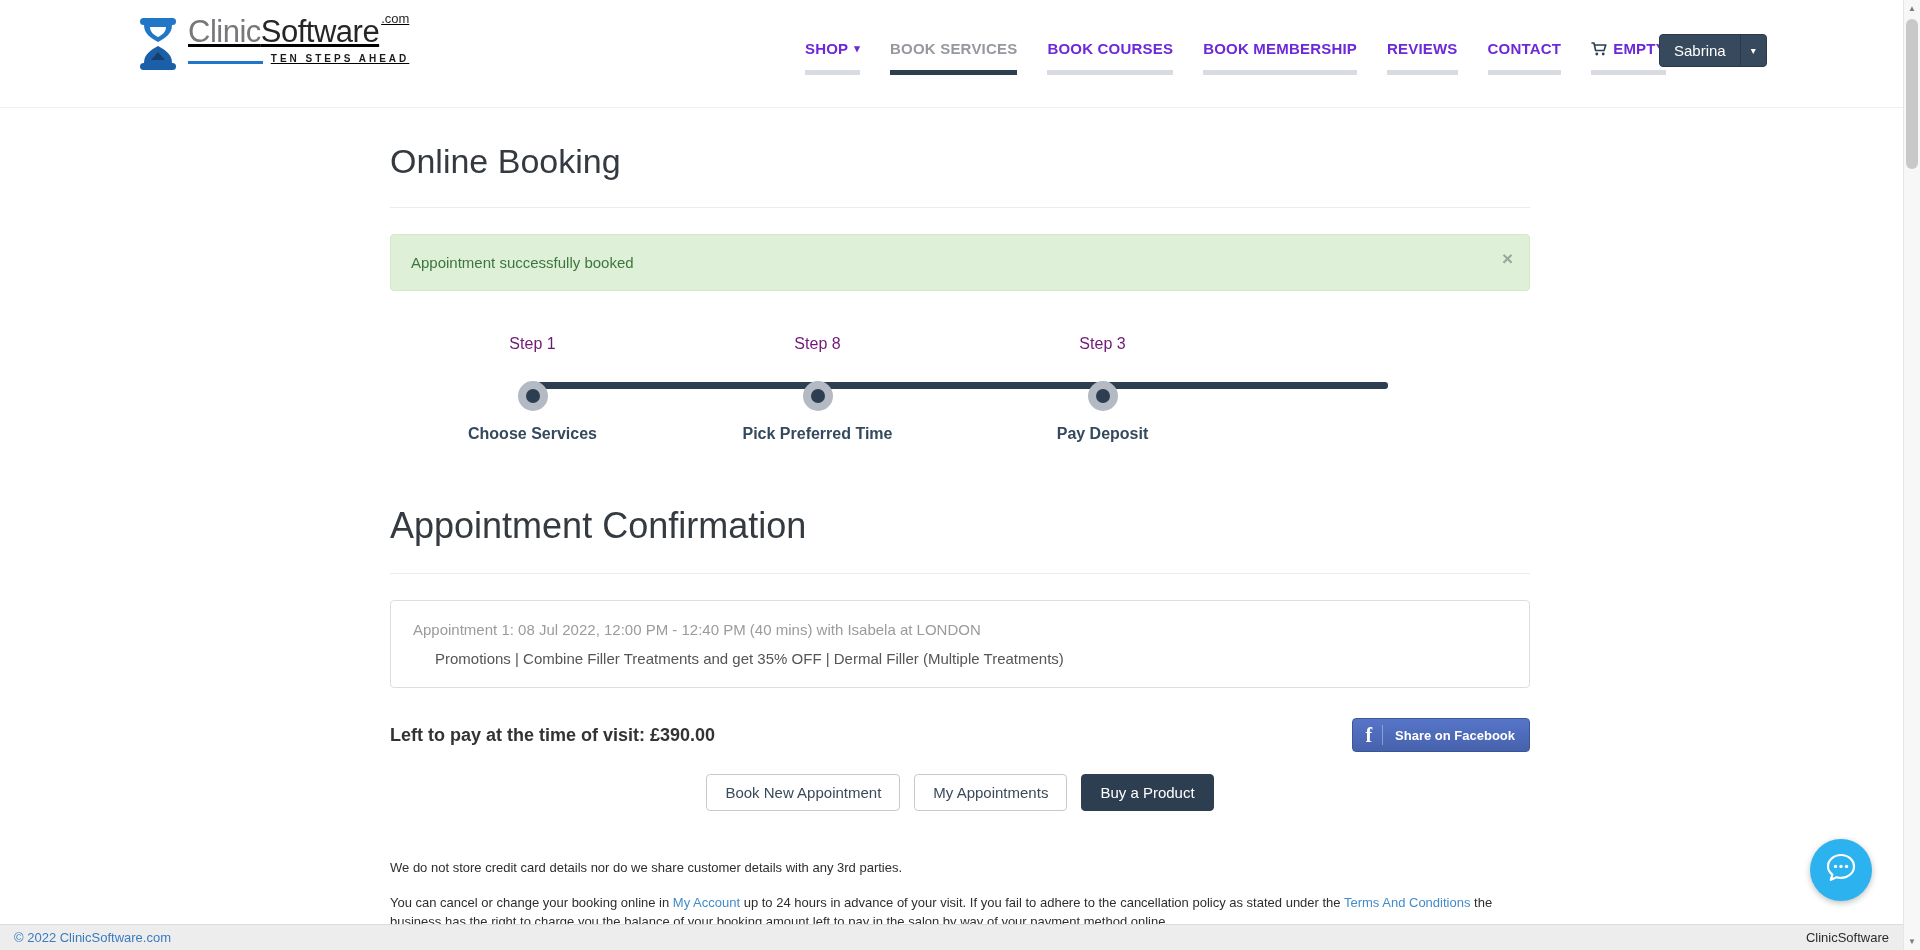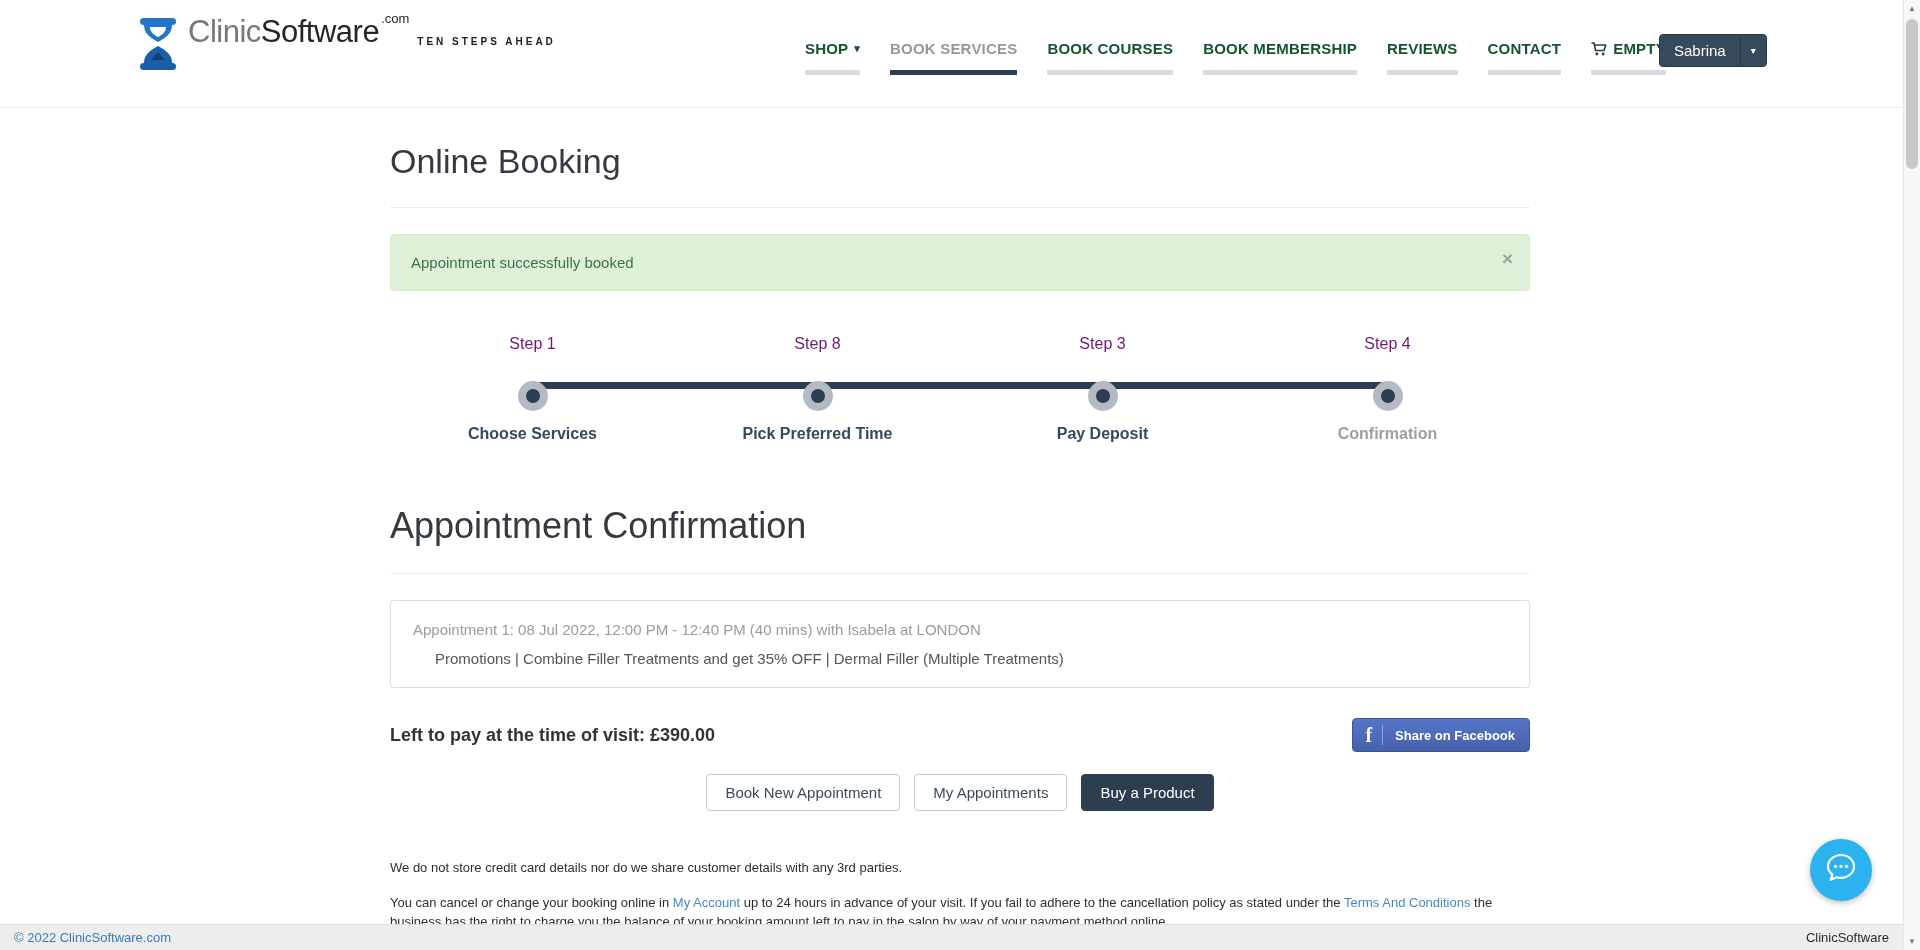--- a/index.html
+++ b/index.html
@@ -3,32 +3,32 @@
 <meta charset="utf-8">
 <style>
   * { margin:0; padding:0; box-sizing:border-box; }
   html,body { width:1920px; height:950px; }
   body { font-family:"Liberation Sans", sans-serif; background:#fff; }
   .page { position:relative; width:1920px; height:950px; background:#fff; overflow:hidden; }
 
   
   .header { position:relative; height:108px; background:#fff; border-bottom:1px solid #efefef; }
   .logo { position:absolute; left:136px; top:16px; display:flex; align-items:flex-start; gap:8px; }
-  .logo-text-wrap { display:flex; flex-direction:row; }
+  .logo-text-wrap { display:flex; flex-direction:column;text-decoration:underline; }
   .logo-line1 { display:flex; align-items:flex-start; line-height:1; }
   .logo-clinic { font-size:31px; color:#77787b; letter-spacing:-0.5px; }
   .logo-software { font-size:31px; color:#262626; letter-spacing:-0.5px; }
   .logo-tld { font-size:13px; color:#262626; margin-left:2px; margin-top:-4px; }
   .logo-tagline-row { display:flex; align-items:flex-end; margin-top:6px; }
   .logo-rule { flex:1; height:3px; background:#2176c7; margin-right:8px; }
   .logo-tagline { font-size:10px; font-weight:bold; letter-spacing:3px; color:#1b1b1b; white-space:nowrap; }
 
   .nav { position:absolute; left:790px; top:40px; display:flex; align-items:flex-start; }
   .nav-item { margin:0 15px; padding-bottom:13px; border-bottom:5px solid #d8dbe0; font-size:15px;
-              font-weight:bold; color:#14532d; letter-spacing:0.2px; cursor:pointer; white-space:nowrap;
+              font-weight:bold; color:#6d28d9; letter-spacing:0.2px; cursor:pointer; white-space:nowrap;
               display:flex; align-items:center; gap:6px; }
   .nav-item.active { color:#95989e; border-bottom-color:#2c3e50; }
   .nav-caret { font-size:11px; line-height:1; }
   .cart-icon svg { display:block; }
 
   .user-btn { position:absolute; left:1659px; top:34px; display:flex; height:33px; border:1px solid #2b3949;
               border-radius:4px; overflow:hidden; background:#37495c; cursor:pointer; }
   .user-btn-main { color:#fff; font-size:15px; padding:0 14px; display:flex; align-items:center; }
   .user-btn-caret { width:26px; display:flex; align-items:center; justify-content:center; color:#fff;
                     font-size:10px; border-left:1px solid #2b3949; }
@@ -200,29 +200,20 @@
       </div>
       <div class="step">
         <div class="step-title">Step 3</div>
         <div class="step-dot-row">
             <div class="step-dot-outer">
               <div class="step-dot-inner"></div>
             </div>
           </div>
         <div class="step-label">Pay Deposit</div>
       </div>
-      <div class="step">
-        <div class="step-title">Step 4</div>
-        <div class="step-dot-row">
-            <div class="step-dot-outer">
-              <div class="step-dot-inner"></div>
-            </div>
-          </div>
-        <div class="step-label muted">Confirmation</div>
-      </div>
     </div>
 
     <h2 class="section-title">Appointment Confirmation</h2>
     <hr class="rule">
 
     <div class="appt-box">
       <div class="appt-line1">Appointment 1:  08 Jul 2022, 12:00 PM - 12:40 PM (40 mins) with Isabela at LONDON</div>
       <div class="appt-line2">Promotions | Combine Filler Treatments and get 35% OFF | Dermal Filler (Multiple Treatments)</div>
     </div>
 

